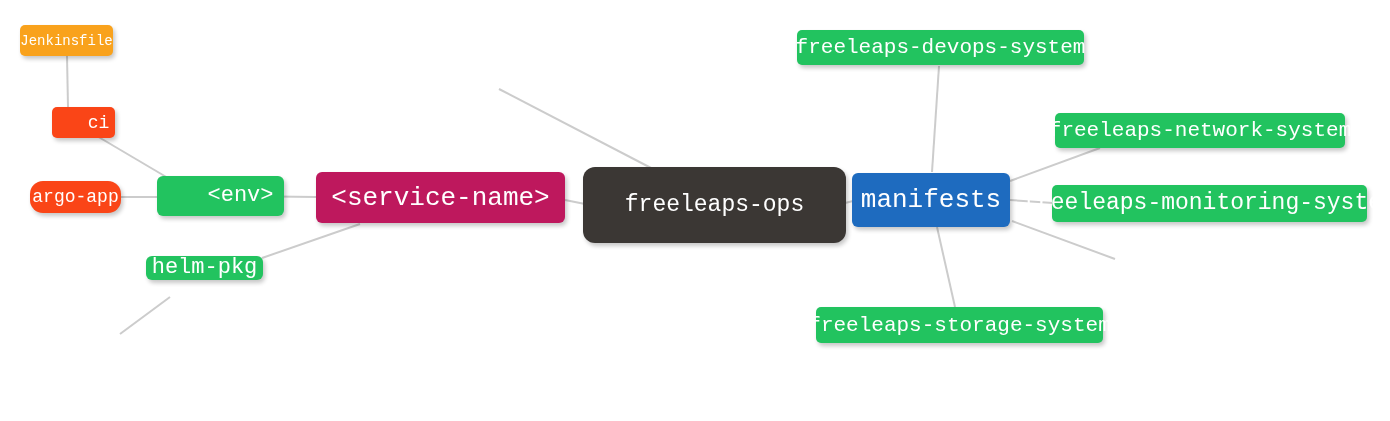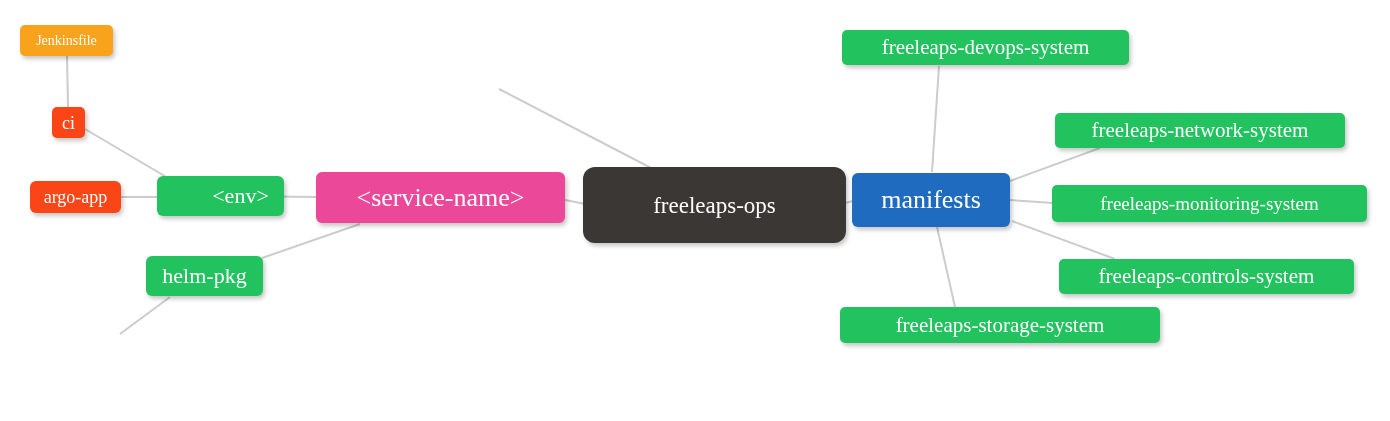--- a/index.html
+++ b/index.html
@@ -1,20 +1,20 @@
 <!DOCTYPE html>
 <html><head>
 <meta charset="utf-8">
 <style>
   html,body{margin:0;padding:0;background:#ffffff;}
   .canvas{
     position:relative;
     width:1390px;height:421px;
     background:#ffffff;
-    font-family:Liberation Serif, serif;
+    font-family:Liberation Mono, monospace;
     overflow:hidden;
   }
   .edges{position:absolute;left:0;top:0;width:1390px;height:421px;}
   .edges line{stroke:#cccccc;stroke-width:2;}
   .node{
     position:absolute;
     display:flex;align-items:center;justify-content:center;
     color:#ffffff;
     white-space:nowrap;
     border-radius:6px;
@@ -40,39 +40,38 @@
     <line x1="845" y1="203" x2="853" y2="201" stroke="#cccccc"></line>
     <line x1="939" y1="66" x2="932" y2="172" stroke="#cccccc"></line>
     <line x1="1010" y1="181" x2="1100" y2="148" stroke="#cccccc"></line>
     <line x1="1010" y1="200" x2="1053" y2="203" stroke="#cccccc"></line>
     <line x1="1012" y1="221" x2="1115" y2="259" stroke="#cccccc"></line>
     <line x1="937" y1="227" x2="955" y2="307" stroke="#cccccc"></line>
   </svg>
 
   <div class="node" style="left: 20px; top: 25px; width: 93px; height: 31px; font-size: 14px; border-radius: 5px; background: rgb(249, 162, 28); color: rgb(255, 255, 255);">Jenkinsfile</div>
 
-  <div class="node" style="left: 52px; top: 107px; width: 33px; height: 31px; font-size: 18px; border-radius: 5px; background: rgb(250, 69, 23); color: rgb(255, 255, 255);">ci</div>
+  <div class="node" style="left: 52px; top: 107px; width: 33px; height: 31px; font-size: 18px; border-radius: 5px; background: rgb(250, 69, 23); color: rgb(255, 255, 255); padding-left: 30px;">ci</div>
 
-  <div class="node" style="left: 30px; top: 181px; width: 91px; height: 32px; font-size: 18px; border-radius: 6px; background: rgb(250, 69, 23); color: rgb(255, 255, 255);">argo-app</div>
+  <div class="node" style="left: 30px; top: 181px; width: 91px; height: 32px; font-size: 18px; border-radius: 13px; background: rgb(250, 69, 23); color: rgb(255, 255, 255);">argo-app</div>
 
   <div class="node" style="left: 157px; top: 176px; width: 87px; height: 40px; font-size: 22px; background: rgb(34, 195, 95); color: rgb(255, 255, 255); padding-left: 40px;">&lt;env&gt;</div>
 
-  <div class="node" style="left: 146px; top: 256px; width: 117px; height: 40px; font-size: 22px; background: rgb(34, 195, 95); color: rgb(255, 255, 255);">helm-pkg</div>
+  <div class="node" style="left: 146px; top: 256px; width: 117px; height: 24px; font-size: 22px; background: rgb(34, 195, 95); color: rgb(255, 255, 255);">helm-pkg</div>
 
 
 
-  <div class="node" style="left: 316px; top: 172px; width: 249px; height: 51px; font-size: 26px; background: #ec4899; color: rgb(255, 255, 255);">&lt;service-name&gt;</div>
+  <div class="node" style="left: 316px; top: 172px; width: 249px; height: 51px; font-size: 26px; background: #be185d; color: rgb(255, 255, 255);">&lt;service-name&gt;</div>
 
   <div class="node" style="left: 583px; top: 167px; width: 263px; height: 76px; font-size: 23px; border-radius: 12px; background: rgb(59, 55, 52); color: rgb(255, 255, 255);">freeleaps-ops</div>
 
   <div class="node" style="left: 852px; top: 173px; width: 158px; height: 54px; font-size: 26px; background: rgb(30, 107, 191); color: rgb(255, 255, 255);">manifests</div>
 
-  <div class="node" style="left: 842px; top: 30px; width: 287px; height: 35px; font-size: 21px; border-radius: 5px; background: rgb(34, 195, 95); color: rgb(255, 255, 255);">freeleaps-devops-system</div>
+  <div class="node" style="left: 797px; top: 30px; width: 287px; height: 35px; font-size: 21px; border-radius: 5px; background: rgb(34, 195, 95); color: rgb(255, 255, 255);">freeleaps-devops-system</div>
 
   <div class="node" style="left: 1055px; top: 113px; width: 290px; height: 35px; font-size: 21px; border-radius: 5px; background: rgb(34, 195, 95); color: rgb(255, 255, 255);">freeleaps-network-system</div>
 
-  <div class="node" style="left: 1052px; top: 185px; width: 315px; height: 37px; font-size: 19px; border-radius: 5px; background: rgb(34, 195, 95); color: rgb(255, 255, 255);">freeleaps-monitoring-system</div>
+  <div class="node" style="left: 1052px; top: 185px; width: 315px; height: 37px; font-size: 23px; border-radius: 5px; background: rgb(34, 195, 95); color: rgb(255, 255, 255);">freeleaps-monitoring-system</div>
 
-  <div class="node" style="left: 1059px; top: 259px; width: 295px; height: 35px; font-size: 21px; border-radius: 5px; background: rgb(34, 195, 95); color: rgb(255, 255, 255);">freeleaps-controls-system</div>
 
-  <div class="node" style="left: 840px; top: 307px; width: 320px; height: 36px; font-size: 21px; border-radius: 5px; background: rgb(34, 195, 95); color: rgb(255, 255, 255);">freeleaps-storage-system</div>
+  <div class="node" style="left: 816px; top: 307px; width: 287px; height: 36px; font-size: 21px; border-radius: 5px; background: rgb(34, 195, 95); color: rgb(255, 255, 255);">freeleaps-storage-system</div>
 
 </div>
 
 </body></html>

